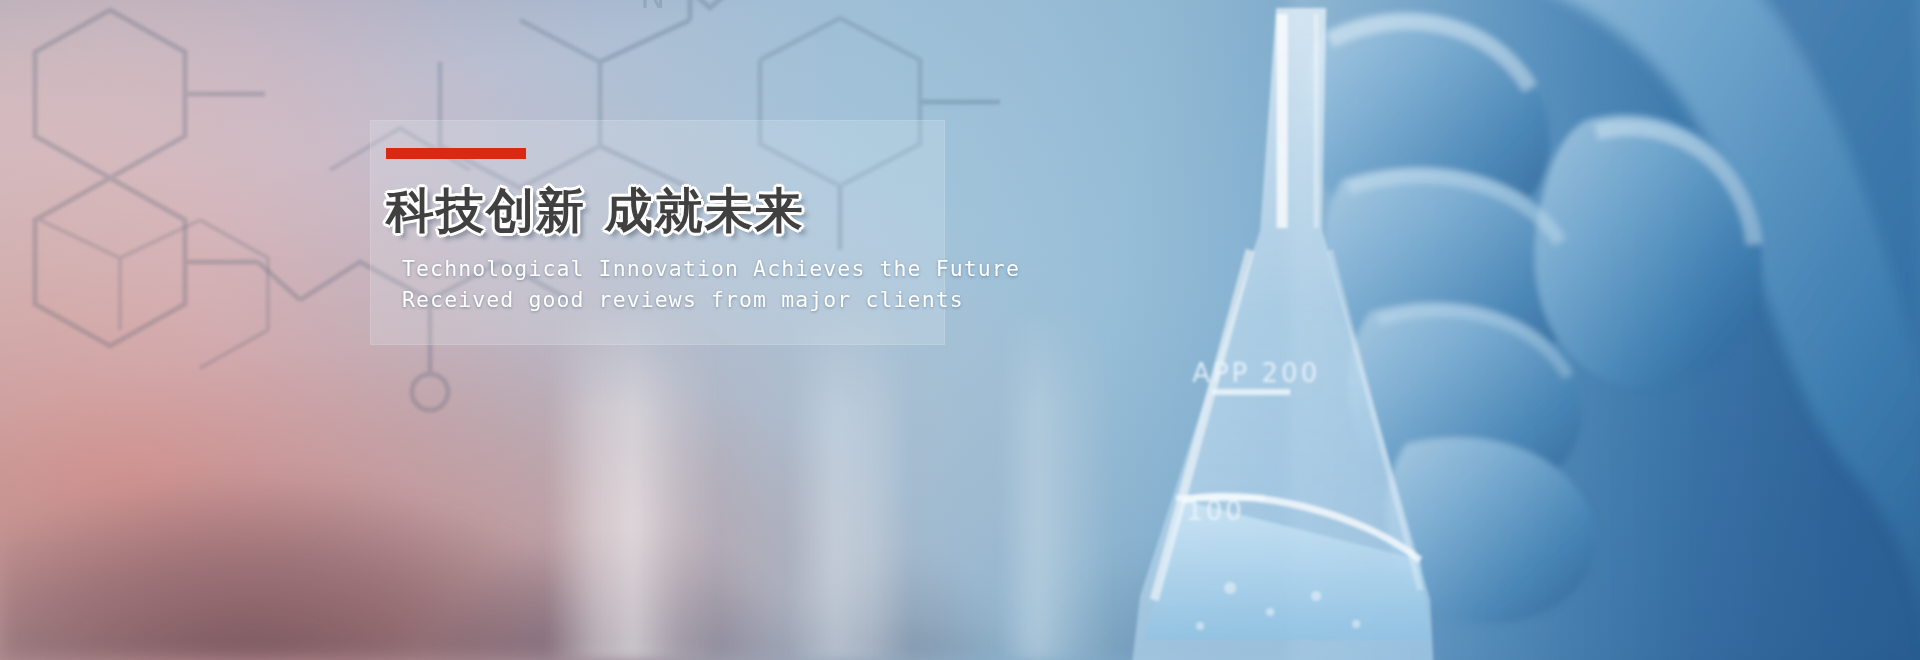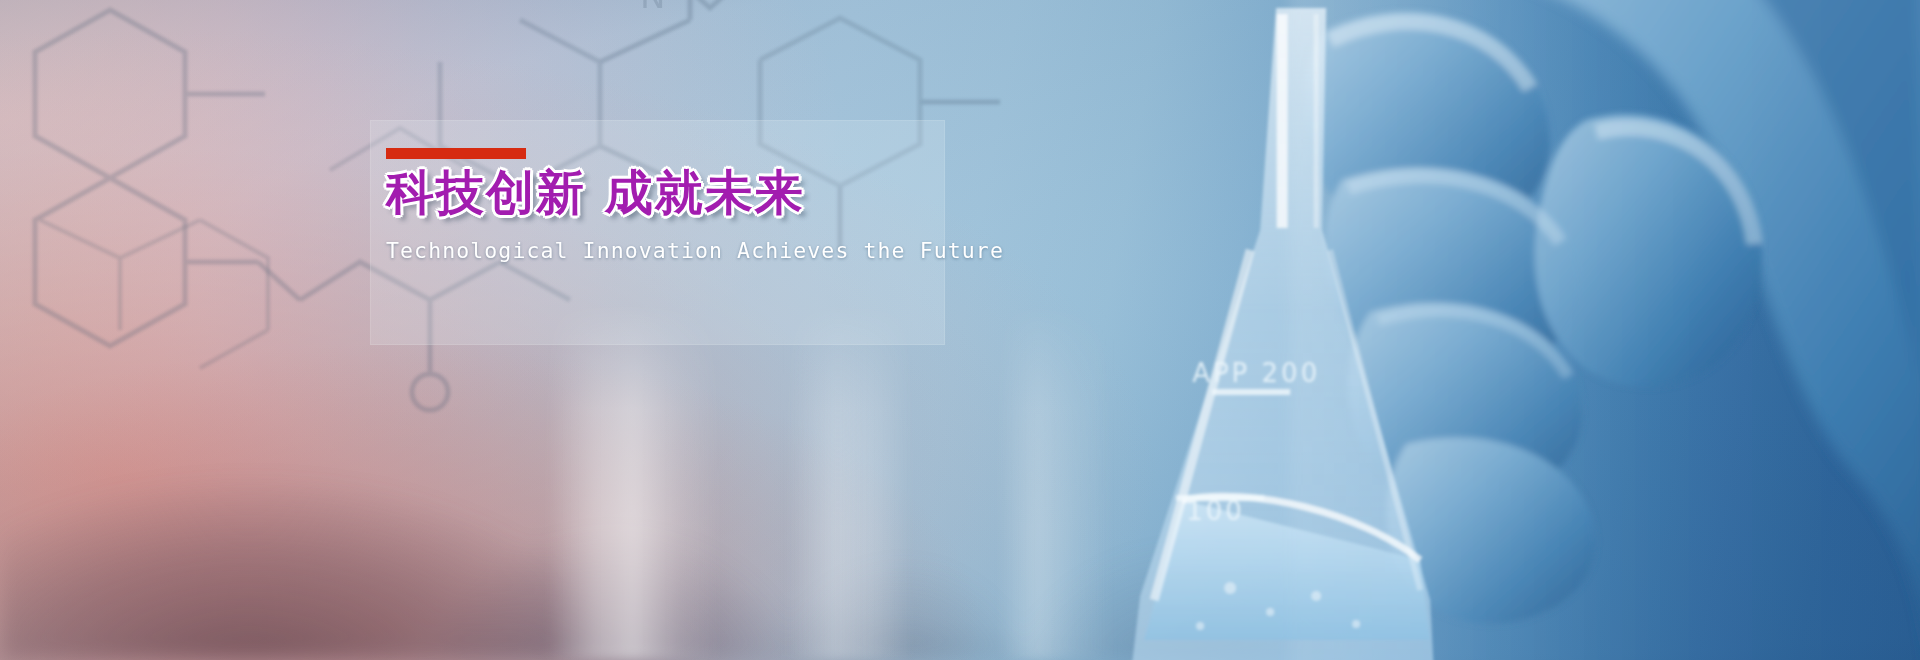--- a/index.html
+++ b/index.html
@@ -105,47 +105,47 @@
   }
 
   .rule{
     width:140px;
     height:11px;
     background:#d62b11;
     margin:28px 0 0 0;
   }
 
   .headline{
-    margin:8px 0 0 0;
+    margin:26px 0 0 0;
     font-family:"DejaVu Sans","Liberation Sans",sans-serif;
     font-weight:bold;
     font-size:48px;
     line-height:1.05;
     letter-spacing:2px;
-    color:#a21caf;
+    color:#404040;
     white-space:nowrap;
     text-shadow:
       -2px -2px 0 #ffffff,  2px -2px 0 #ffffff,
       -2px  2px 0 #ffffff,  2px  2px 0 #ffffff,
       -3px  0   0 #ffffff,  3px  0   0 #ffffff,
        0   -3px 0 #ffffff,  0    3px 0 #ffffff,
        5px  5px 5px rgba(40,60,80,0.45);
   }
 
   .sub{
     margin-top:18px;
     font-family:"DejaVu Sans Mono","Liberation Mono",monospace;
     font-size:21.5px;
     line-height:31px;
     letter-spacing:1.1px;
     color:#ffffff;
     text-shadow:0 1px 3px rgba(40,70,100,0.45);
     white-space:nowrap;
   }
-  .sub .line{display:block;}
+  .sub .line{display:block;margin-left:16px;}
 </style>
 </head>
 <body>
 
 <div class="banner">
 
   <div class="bg-base"></div>
   <div class="bg-warm"></div>
   <div class="bg-silhouette"></div>
   <div class="bg-glass"></div>
@@ -289,16 +289,17 @@
 
   <div class="copy-panel"></div>
 
   <div class="copy">
     <div class="rule"></div>
 
     <h1 class="headline">科技创新  成就未来</h1>
 
     <div class="sub">
       <span class="line">Technological Innovation Achieves the Future</span>
+      <span class="line">Received good reviews from major clients</span>
     </div>
   </div>
 
 </div>
 
 </body></html>

